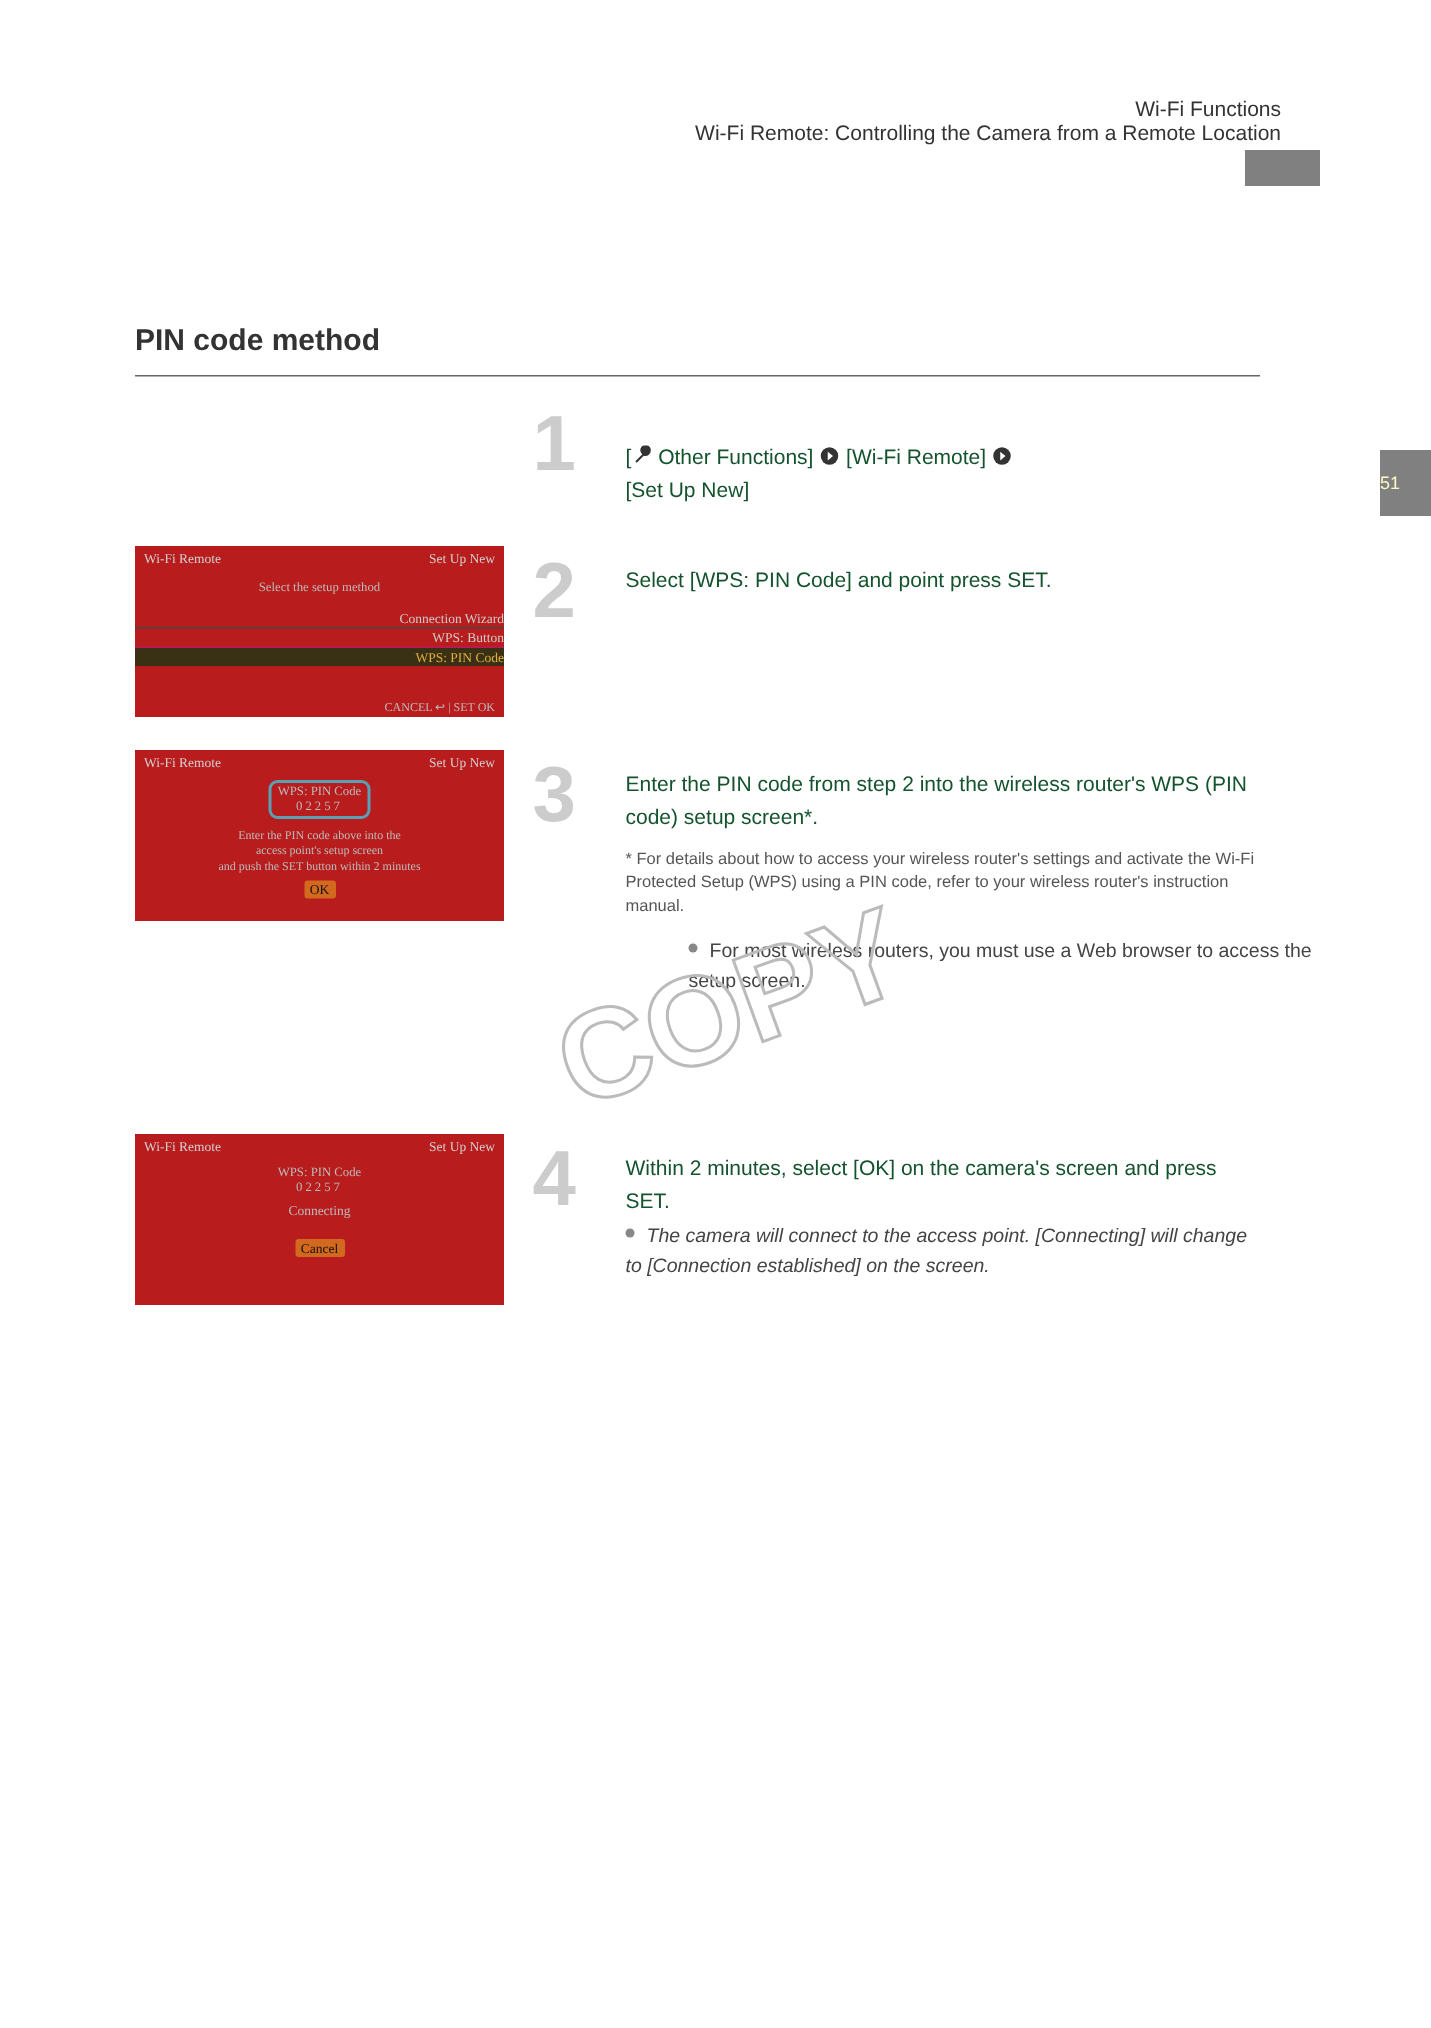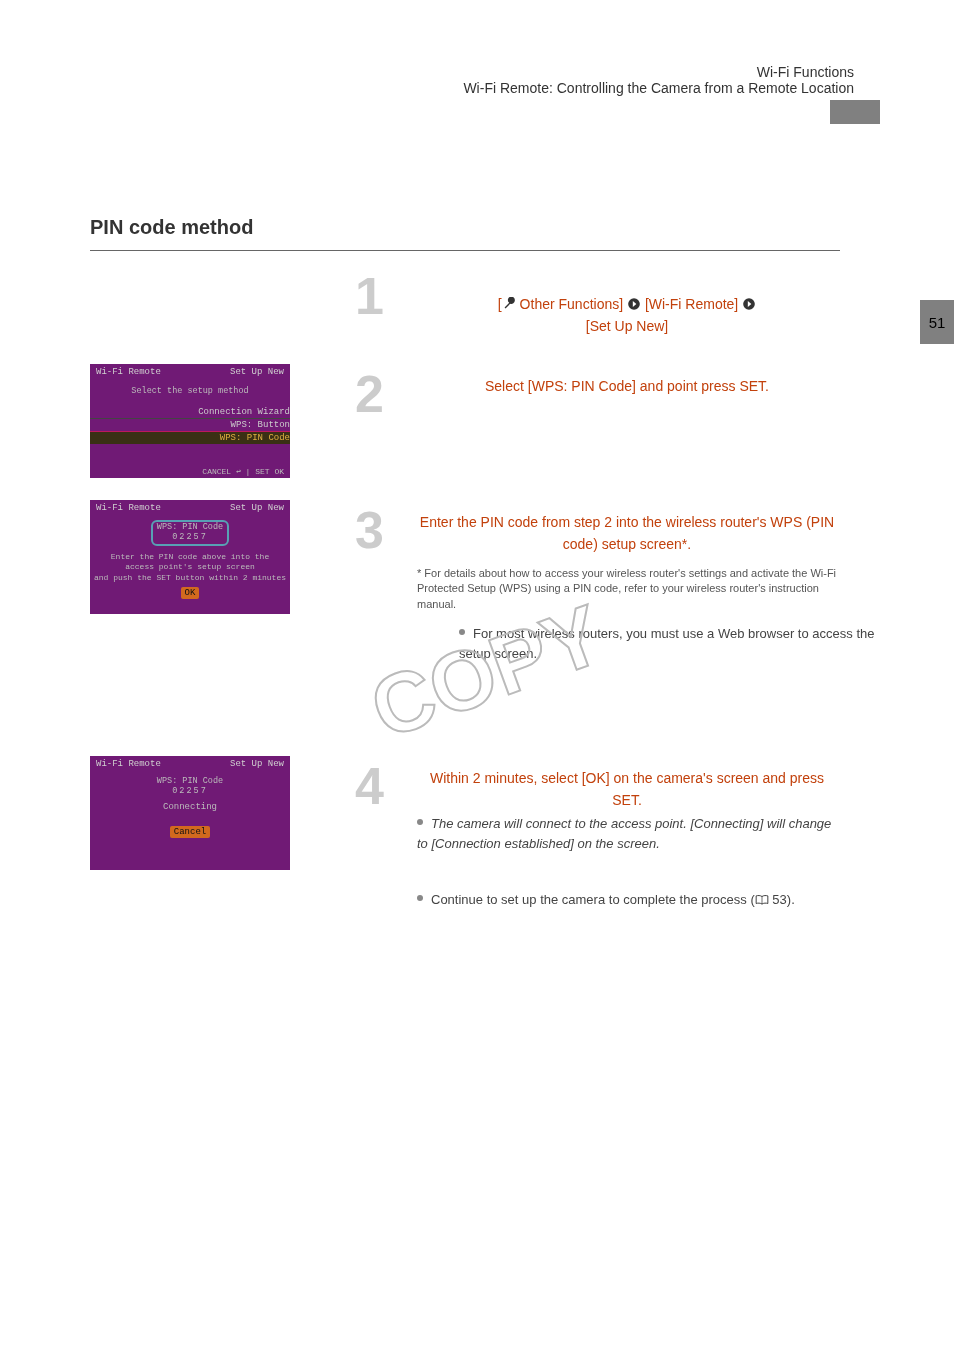--- a/index.html
+++ b/index.html
@@ -31,25 +31,24 @@
     height: 24px;
     background: #808080;
   }
   .sidebar-block {
     position: absolute;
     right: 0;
     top: 300px;
     width: 34px;
     height: 44px;
     background: #808080;
-    color: #000000;
-    font-size: 15px;
+    color: #fef9c3;
+    font-size: 12px;
     display:flex;
     align-items:center;
-    justify-content:center;
   }
   .page-title {
     position: absolute;
     left: 90px;
     top: 216px;
     font-size: 20px;
     font-weight: bold;
   }
   .title-divider {
     position: absolute;
@@ -63,22 +62,21 @@
     font-weight: bold;
     color: #cccccc;
     line-height: 1;
   }
   .step {
     position: absolute;
   }
   .step-text {
     font-size: 14px;
     line-height: 1.55;
-    color: #c2410c;
-    text-align: center;
+    color: #14532d;
   }
   .sub-bullet {
     font-size: 13px;
     line-height: 1.5;
     color: #444;
   }
   .bullet-dot {
     display: inline-block;
     width: 6px;
     height: 6px;
@@ -87,24 +85,24 @@
     vertical-align: 3px;
     margin-right: 8px;
   }
   .svg-arrow-like {
     display:inline-block;
     vertical-align: -2px;
   }
   .screenshot {
     position: absolute;
     left: 90px;
-    width: 200px;
-    background: #701a75;
+    width: 246px;
+    background: #b91c1c;
     color: #bbb;
-    font-family: Liberation Mono, monospace;
+    font-family: Liberation Serif, serif;
     font-size: 9px;
   }
   .shot-header {
     display: flex;
     justify-content: space-between;
     padding: 3px 6px;
     color: #d0d0d0;
     font-size: 9px;
   }
   .watermark {
@@ -233,26 +231,20 @@
       <span class="orange-btn">OK</span>
     </div>
   </div>
 
   <div class="step step4">
     <span class="big-num">4</span>
     <div class="step-text" style="position:absolute; left:62px; top:8px; width:420px;">Within 2 minutes, select [OK] on the camera's screen and press SET.</div>
     <div style="position:absolute; left:62px; top:54px; width:420px;font-style:italic;" class="sub-bullet">
       <span class="bullet-dot"></span><span>The camera will connect to the access point. [Connecting] will change to [Connection established] on the screen.</span>
     </div>
-    <div style="position:absolute; left:62px; top:130px; width:420px;" class="sub-bullet">
-      <span class="bullet-dot"></span><span>Continue to set up the camera to complete the process (</span><svg class="sheet-icon" width="14" height="12" viewBox="0 0 24 20">
-          <path d="M2 3c3-1 7-1 10 1 3-2 7-2 10-1v13c-3-1-7-1-10 1-3-2-7-2-10-1V3z" fill="none" stroke="#333" stroke-width="1.6"></path>
-          <path d="M12 4v13" stroke="#333" stroke-width="1.2"></path>
-        </svg><span class="cross-ref"> 53).</span><span></span>
-    </div>
   </div>
 
   <div class="screenshot" style="top: 756px; height: 114px;">
     <div class="shot-header">
       <span>Wi-Fi Remote</span>
       <span>Set Up New</span>
     </div>
     <div style="text-align:center; margin-top:4px;">
       <div style="display:inline-block;">
         <div style="font-size:8.5px;">WPS: PIN Code</div>

